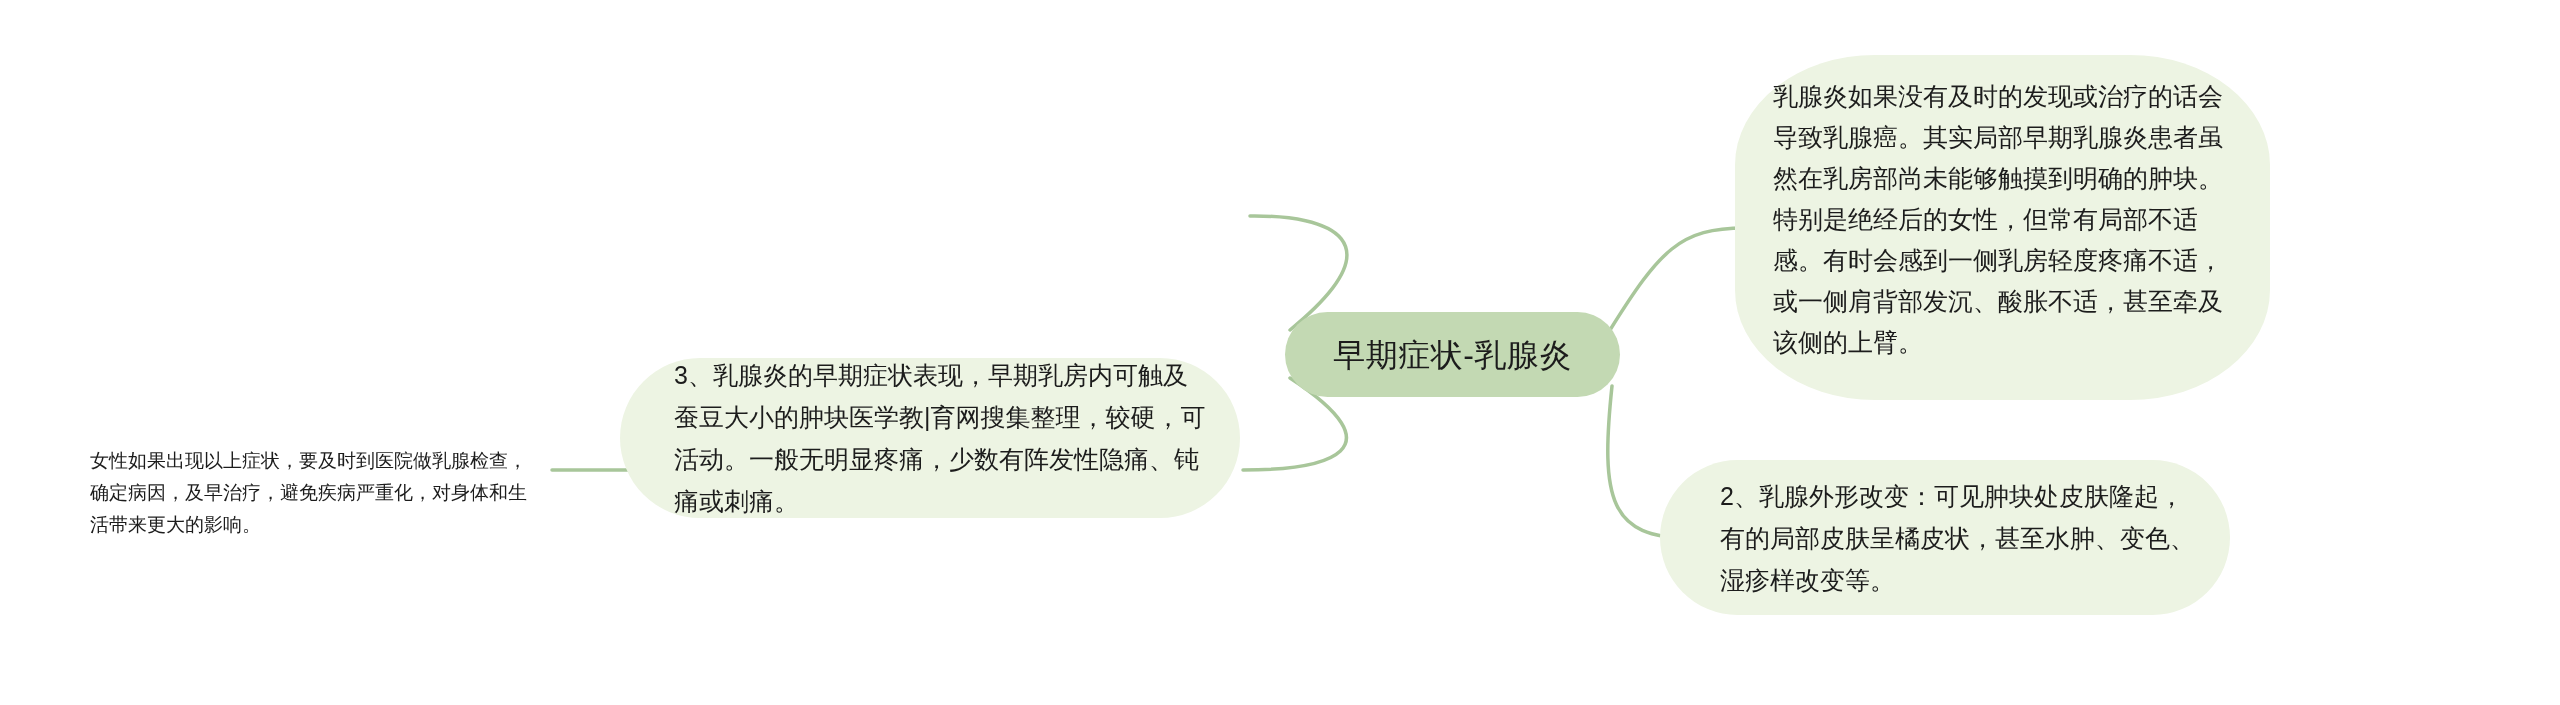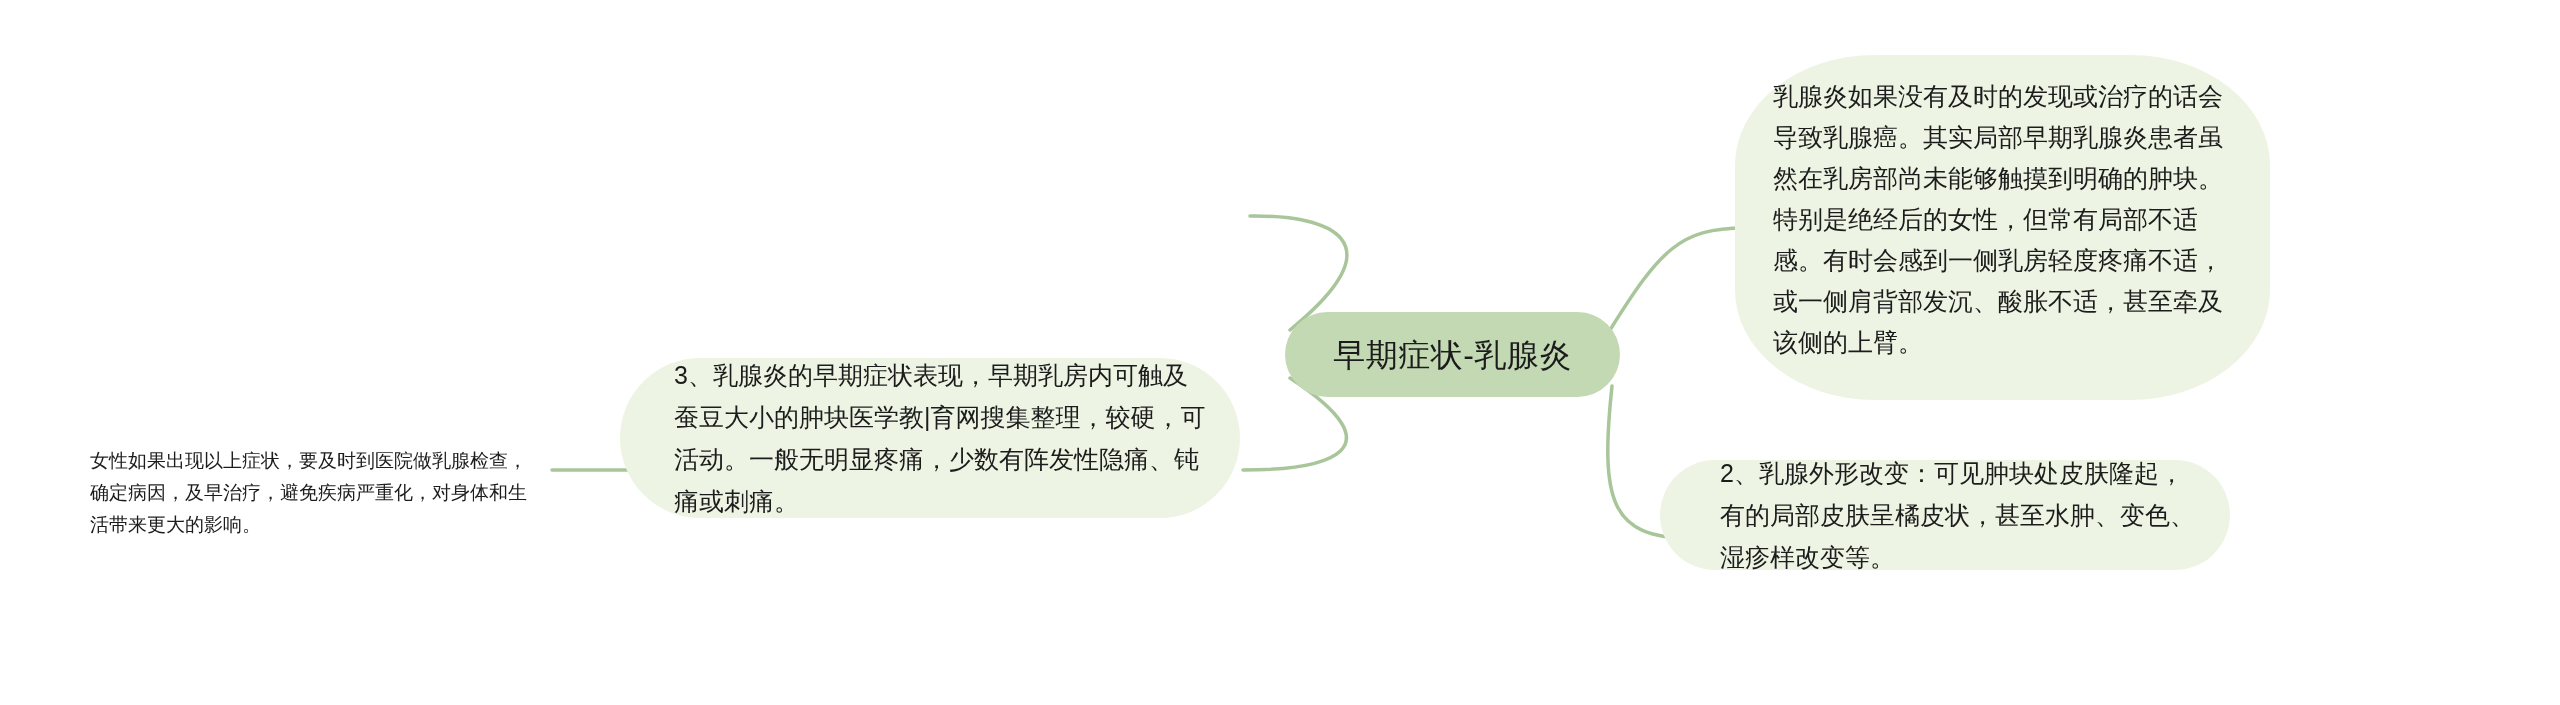--- a/index.html
+++ b/index.html
@@ -97,21 +97,21 @@
     padding: 0 28px 17px 38px;
   }
   #node-branch .node-inner {
     line-height: 41px;
   }
 
   #node-2 {
     left: 1660px;
     top: 460px;
     width: 570px;
-    height: 110px;
+    height: 155px;
     border-radius: 78px;
     padding: 0 28px 0 60px;
   }
 
   
   #note-text {
     left: 90px;
     top: 414px;
     width: 455px;
     height: 110px;

